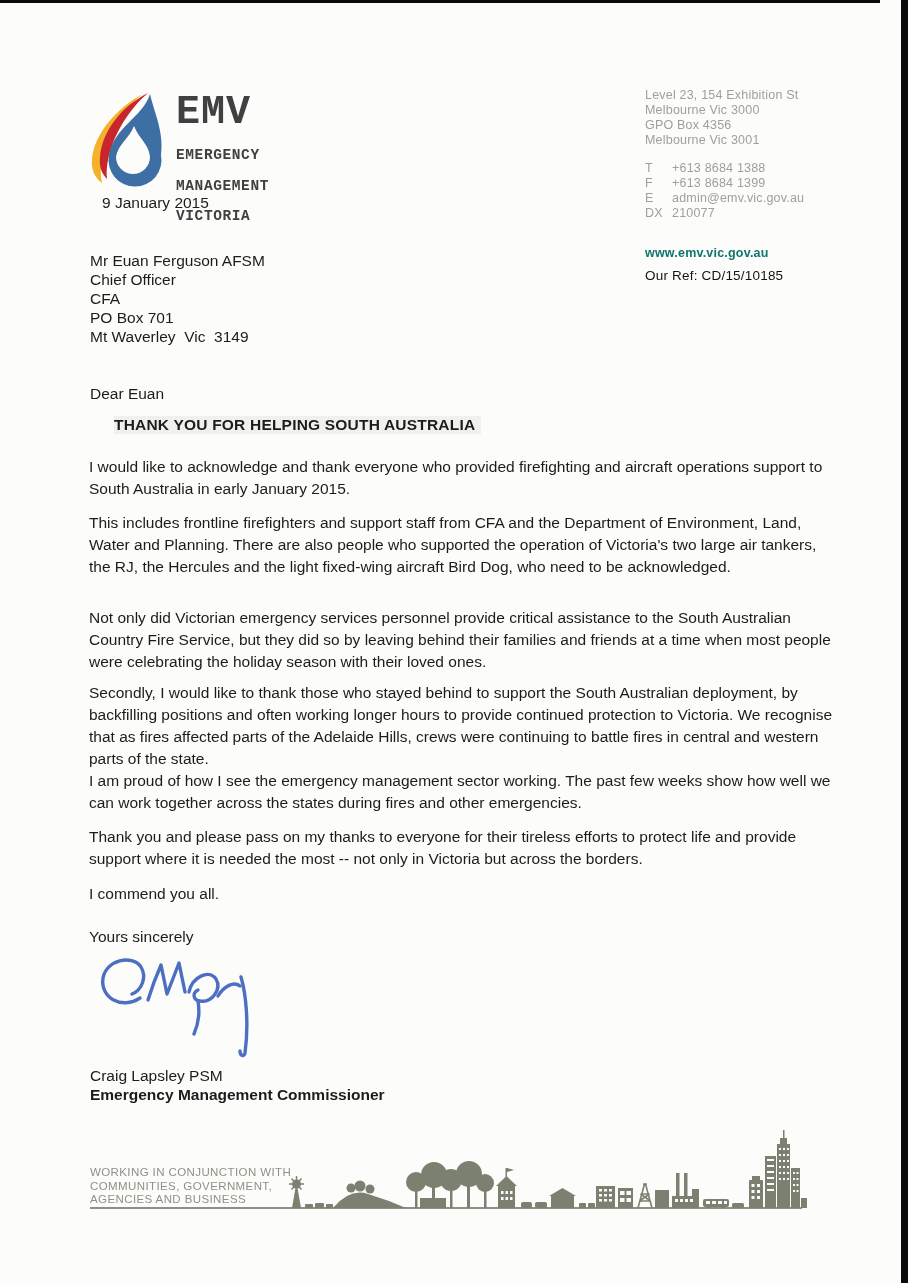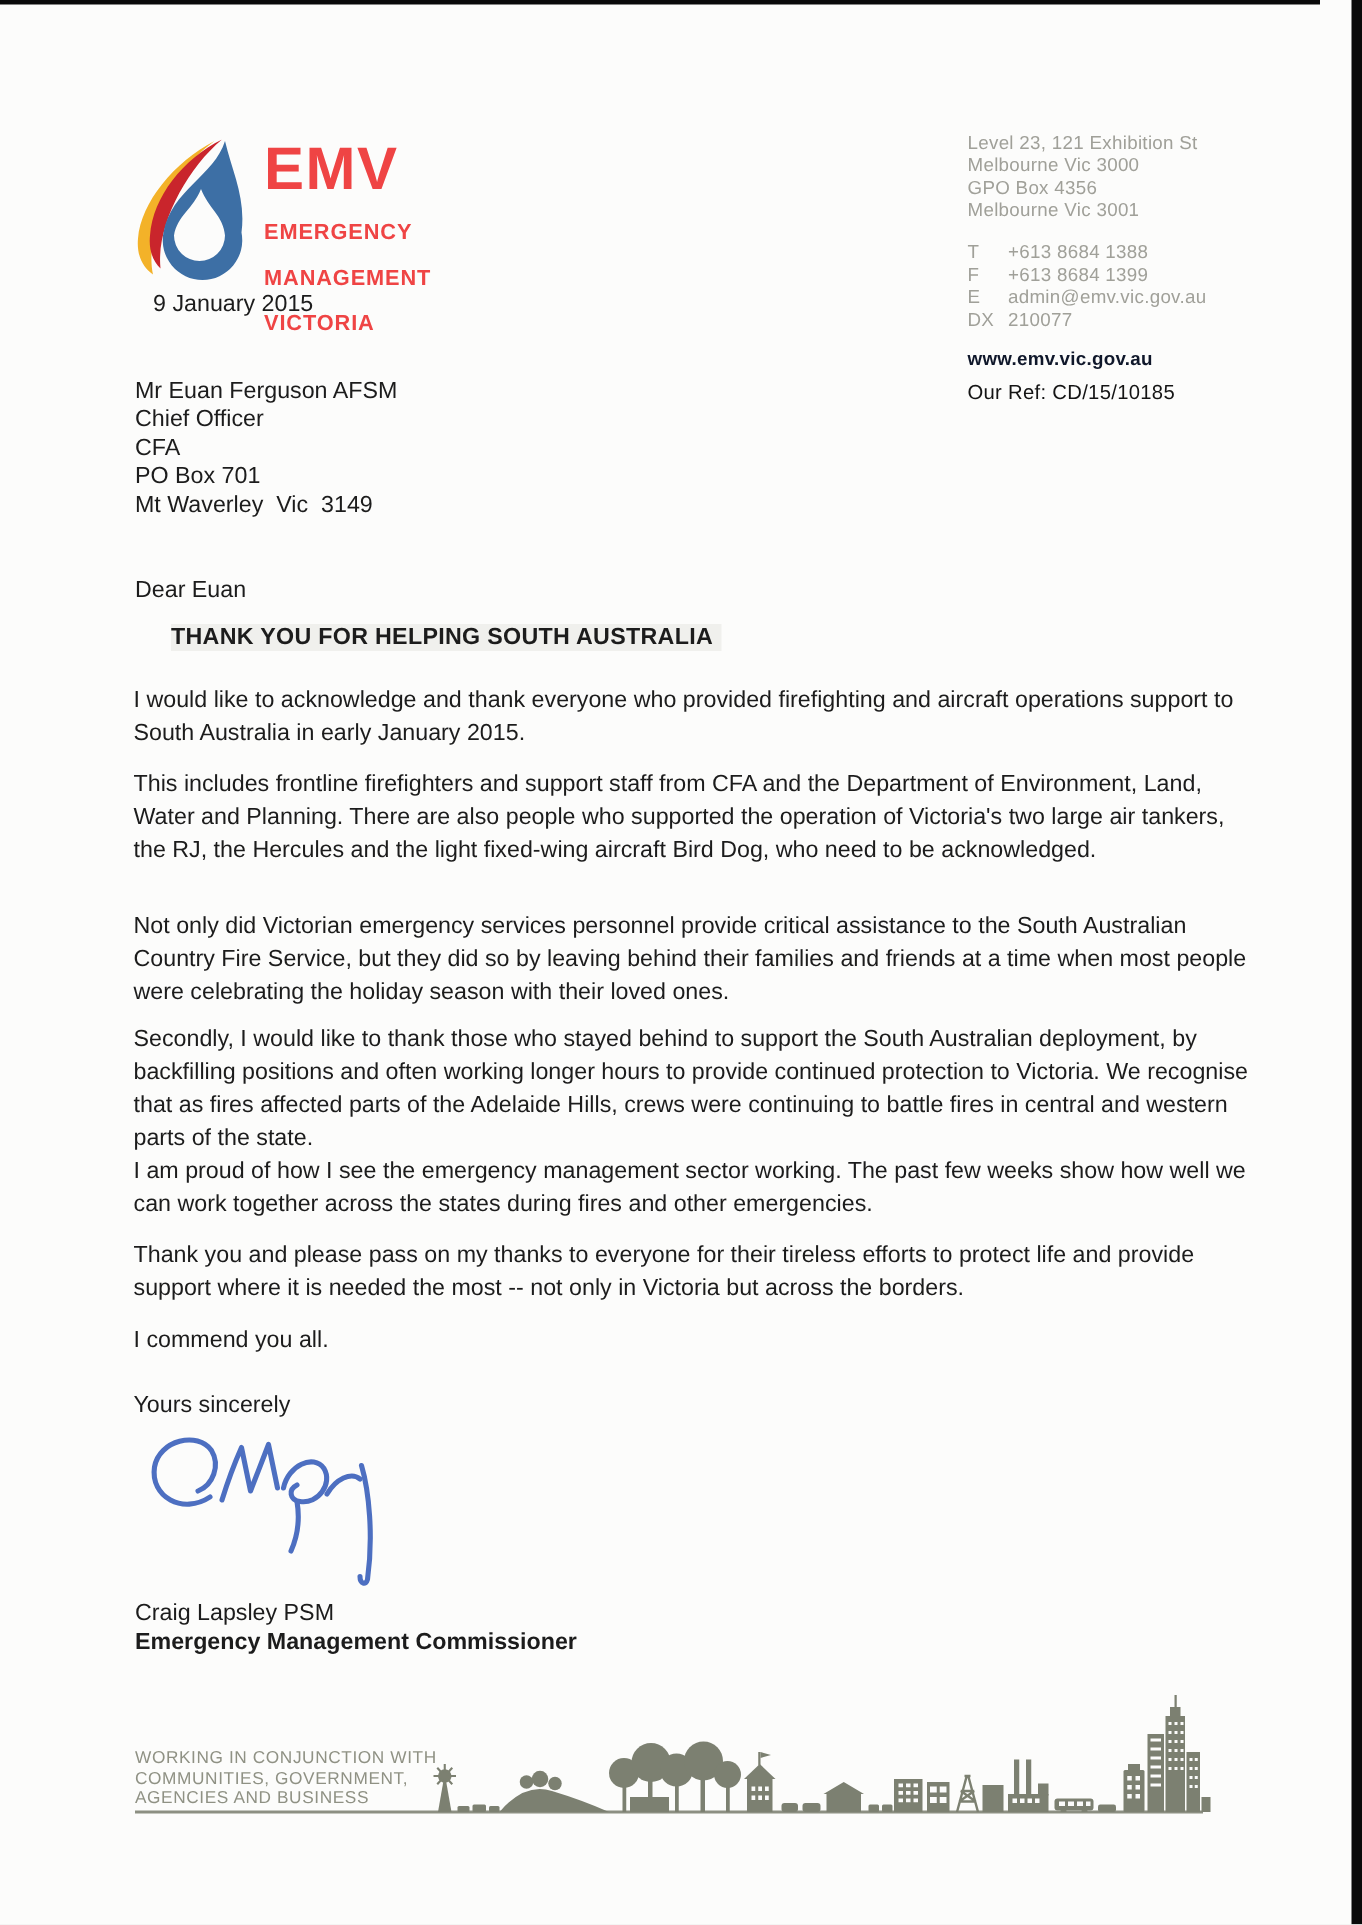--- a/index.html
+++ b/index.html
@@ -7,31 +7,31 @@
   .page {
     position:relative; width:908px; height:1283px; margin:0 auto;
     background:#fcfcfb; overflow:hidden; color:#1c1c1c;
   }
   
   .scan-edge-top { position:absolute; left:0; top:0; width:880px; height:3px; background:#0a0a0a; }
   .scan-edge-right { position:absolute; right:0; top:0; width:7px; height:1283px; background:#0a0a0a; }
 
   
   .logo-group { position:absolute; left:88px; top:93px; display:flex; }
-  .logo-text { margin-left:8px; color:#ef4444; }
+  .logo-text { margin-left:8px; color:#404040;font-family:Liberation Mono, monospace; }
   .logo-acronym { font-size:40px; font-weight:bold; letter-spacing:1px; line-height:40px; }
   .logo-line { font-size:14.5px; font-weight:bold; letter-spacing:0.6px; line-height:15.5px;margin-top:15px; }
   .date-line { position:absolute; left:90px; top:194px; font-size:15.5px;margin-left:12px; }
 
   
   .contact { position:absolute; left:645px; top:88px; width:240px; color:#a0a099; font-size:12.5px; line-height:15px; letter-spacing:0.2px; }
   .contact-rows { margin-top:13px; }
   .contact-row { display:flex; }
   .contact-label { width:27px; }
-  .website { margin-top:11px; font-weight:bold; color:#0f172a; }
+  .website { margin-top:25px; font-weight:bold; color:#0f766e; }
   .our-ref { margin-top:7px; color:#141414; font-size:13.5px; }
 
   
   .recipient { position:absolute; left:90px; top:251px; font-size:15.5px; line-height:19px; }
   .recipient div { white-space:pre-wrap; }
   .salutation { position:absolute; left:90px; top:385px; font-size:15.5px; }
   .subject { position:absolute; left:90px; top:416px; font-size:15.5px; font-weight:bold; letter-spacing:0.2px; background:#f0f0ed; padding-right:6px;margin-left:24px; }
   .para { position:absolute; left:89px; width:748px; font-size:15.5px; line-height:22px; }
 
   
@@ -63,21 +63,21 @@
       <div class="logo-acronym">EMV</div>
       <div class="logo-line">EMERGENCY</div>
       <div class="logo-line">MANAGEMENT</div>
       <div class="logo-line">VICTORIA</div>
     </div>
   </div>
 
   <div class="date-line">9 January 2015</div>
 
   <div class="contact">
-    <div>Level 23, 121 Exhibition St</div>
+    <div>Level 23, 154 Exhibition St</div>
     <div>Melbourne Vic 3000</div>
     <div>GPO Box 4356</div>
     <div>Melbourne Vic 3001</div>
     <div class="contact-rows">
       <div class="contact-row">
         <span class="contact-label">T</span>
         <span>+613 8684 1388</span>
       </div>
       <div class="contact-row">
         <span class="contact-label">F</span>

